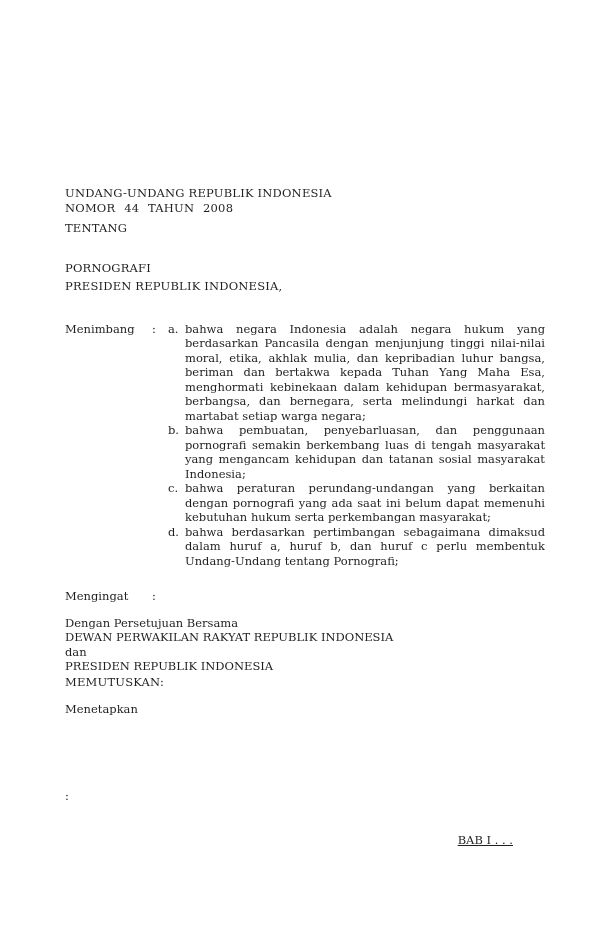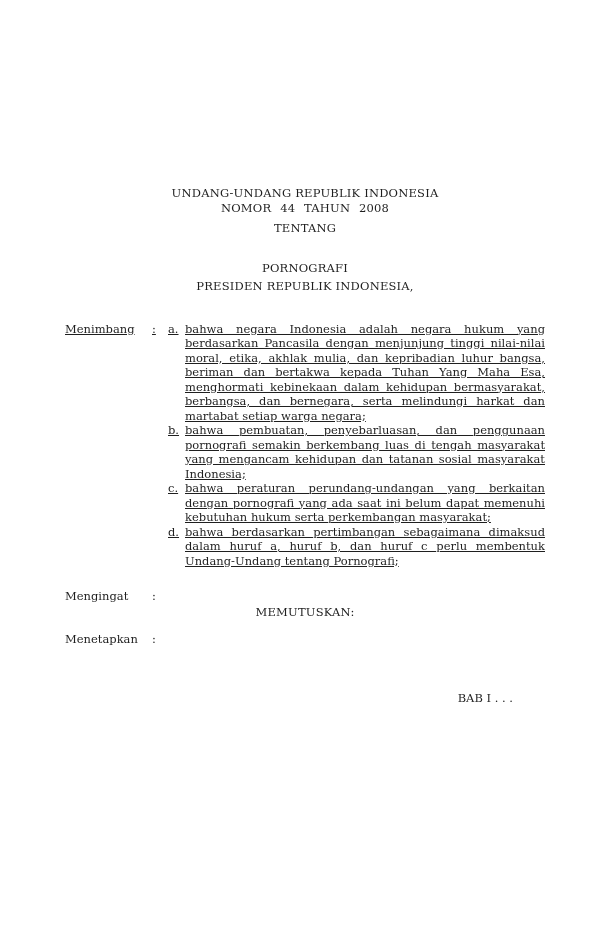--- a/index.html
+++ b/index.html
@@ -14,54 +14,55 @@
   .page {
     position: relative;
     width: 612px;
     height: 936px;
     padding: 186px 67px 0 65px;
     font-size: 11.5px;
     line-height: 14.5px;
     background: #ffffff;
     overflow: hidden;
   }
-  .center { text-align: center; }
+  .center { text-align: left; }
   .just { text-align: justify; }
 
   .title-block div { letter-spacing: 0.2px; }
   .title-line-2 { word-spacing: 5px; }
   .mt6 { margin-top: 6px; }
   .mt8 { margin-top: 25px; }
 
   .invocation { margin-top: 20px; letter-spacing: 0.2px; }
   .authority  { margin-top: 4px; letter-spacing: 0.2px; }
 
   .clause {
     display: flex;
     align-items: flex-start;
   }
-  .menimbang  { margin-top: 28px; text-decoration: underline; }
+  .menimbang  { margin-top: 28px; }
   .mengingat  { margin-top: 21px; }
-  .menetapkan { margin-top: 13px; }
+  .menetapkan { margin-top: 13px; flex-direction: column; }
 
   .c-label { width: 87px; flex: 0 0 87px; }
   .c-colon { width: 16px; flex: 0 0 16px; }
   .c-body  { flex: 1 1 auto; }
 
   .item { display: flex; align-items: flex-start; }
   .i-letter { width: 17px; flex: 0 0 17px; }
   .i-text { flex: 1 1 auto; text-align: justify; }
 
   .agreement { margin-top: 12px; }
   .memutuskan { margin-top: 1px; letter-spacing: 0.2px; }
 
   .footer-note {
-    margin-top: 44px;
+    margin-top: 28px;
     text-align: right;
     padding-right: 32px;
+    text-decoration: underline;
   }
 </style>
 </head>
 <body>
 
 <div class="page">
 
   <div class="title-block center">
     <div>UNDANG-UNDANG REPUBLIK INDONESIA</div>
     <div class="title-line-2">NOMOR 44 TAHUN 2008</div>
@@ -93,20 +94,26 @@
         <div class="i-text">bahwa berdasarkan pertimbangan sebagaimana dimaksud dalam huruf a, huruf b, dan huruf c perlu membentuk Undang-Undang tentang Pornografi;</div>
       </div>
     </div>
   </div>
 
   <div class="clause mengingat">
     <div class="c-label">Mengingat</div>
     <div class="c-colon">:</div>
   </div>
 
+  <div class="agreement center">
+    <div>Dengan Persetujuan Bersama</div>
+    <div>DEWAN PERWAKILAN RAKYAT REPUBLIK INDONESIA</div>
+    <div>dan</div>
+    <div>PRESIDEN REPUBLIK INDONESIA</div>
+  </div>
 
   <div class="center memutuskan">MEMUTUSKAN:</div>
 
   <div class="clause menetapkan">
     <div class="c-label">Menetapkan</div>
     <div class="c-colon">:</div>
   </div>
 
   <div class="footer-note">BAB I . . .</div>
 

